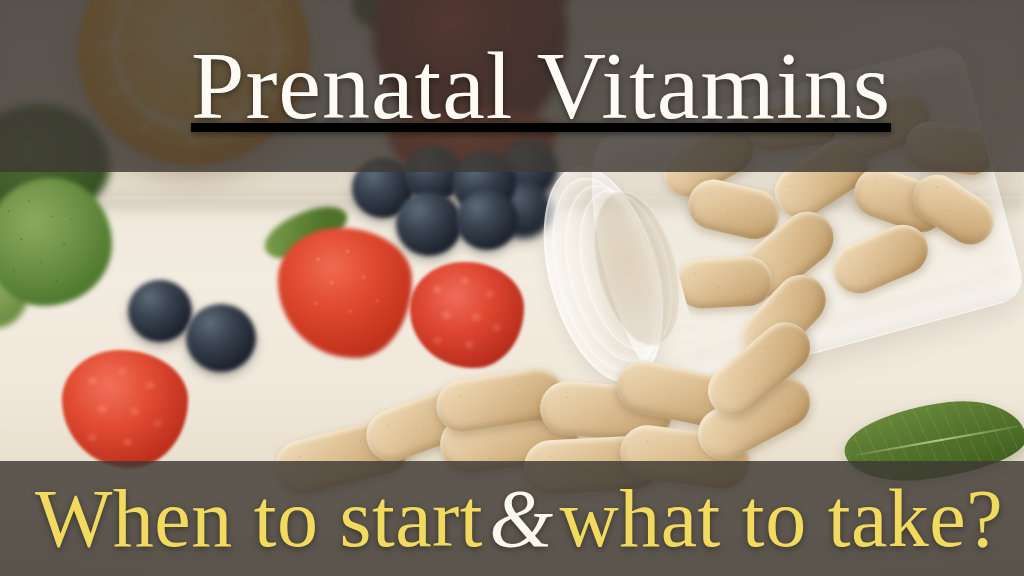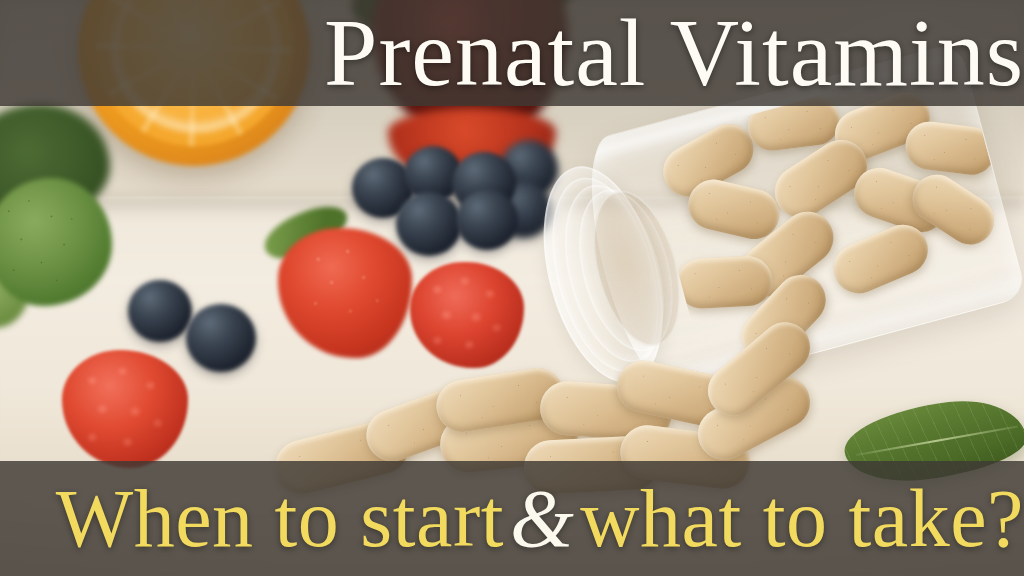--- a/index.html
+++ b/index.html
@@ -380,27 +380,28 @@
     position: absolute;
     left: 0;
     width: 100%;
     background: rgba(62,57,52,.82);
     display: flex;
     align-items: center;
     overflow: hidden;
   }
   .band-top {
     top: 0;
-    height: 106px;
-    justify-content: flex-end;
+    height: 172px;
+    justify-content: center;
+    text-decoration: underline;
   }
   .band-bottom {
     top: 461px;
     height: 115px;
-    justify-content: flex-end;
+    justify-content: center;
   }
 
   .title {
     font-family: "Liberation Serif", serif;
     font-size: 96px;
     line-height: 1;
     letter-spacing: 1px;
     color: #fdfbf4;
     padding-left: 58px;
     white-space: nowrap;

